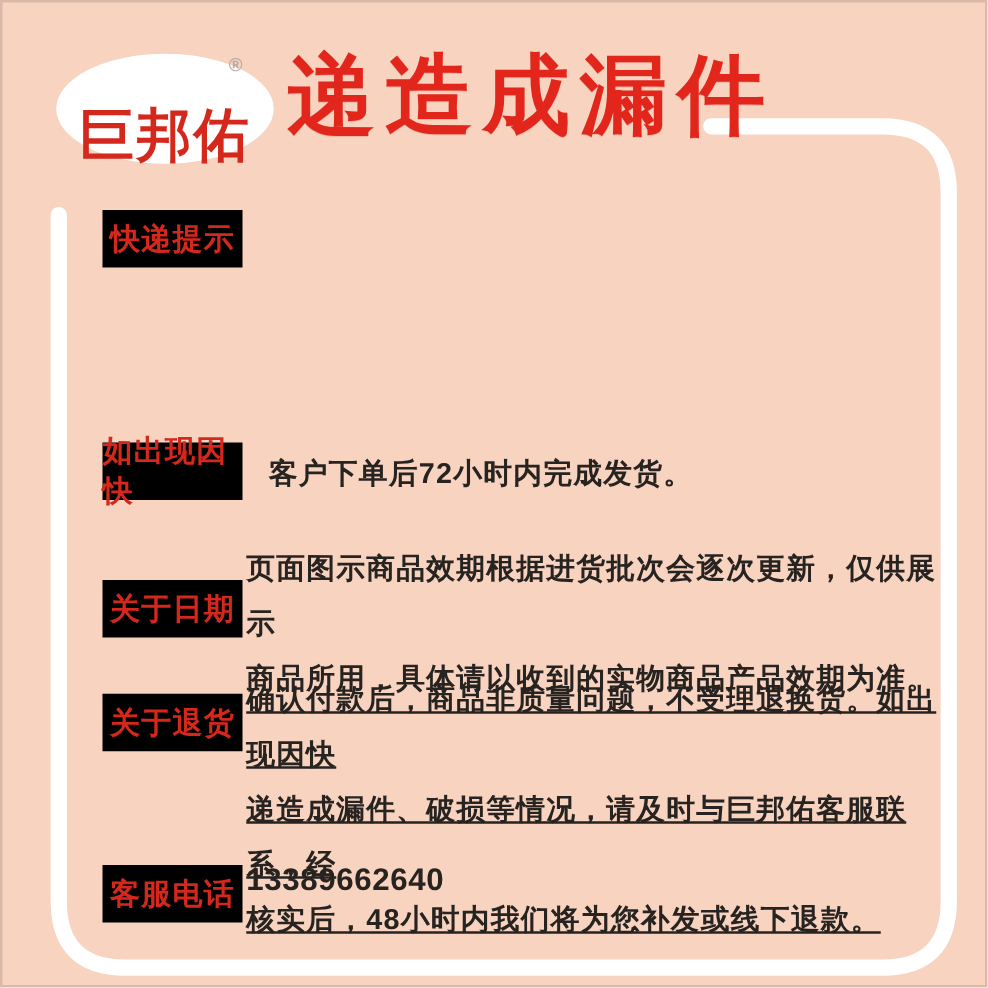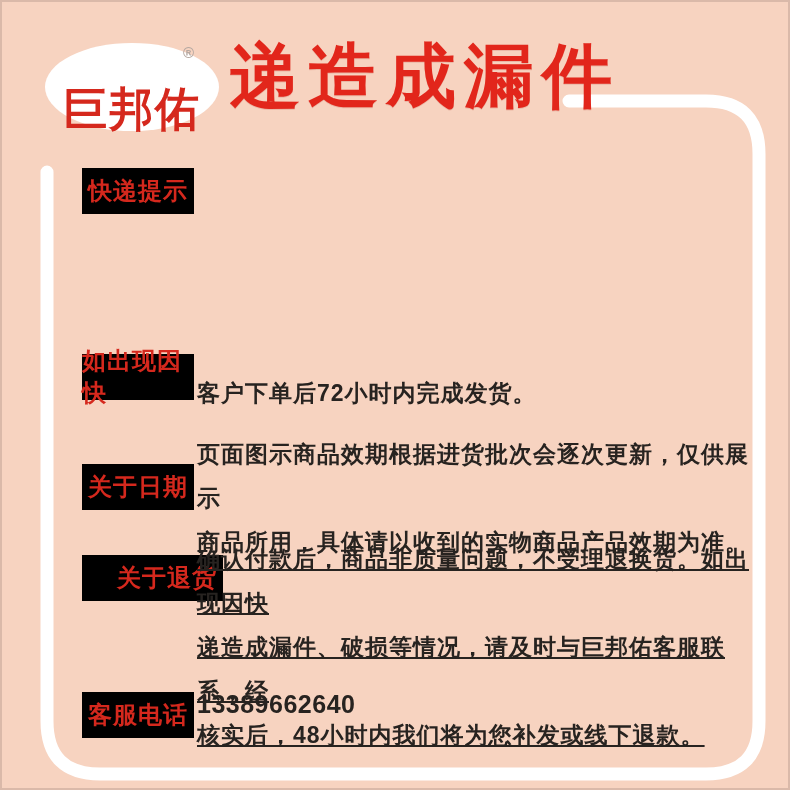--- a/index.html
+++ b/index.html
@@ -56,23 +56,23 @@
     color:var(--label-red);font-size:24px;font-weight:900;letter-spacing:1px;margin-left:13px;
   }
   
   .sec-body{
     position:absolute;left:195px;width:565px;
     color:var(--text-dark);
     font-size:23px;font-weight:700;line-height:44px;letter-spacing:1px;
     white-space:pre-line;
   }
   .l1{top:166px;} .b1{top:163px;}
-  .l2{top:352px;} .b2{top:369px;}
+  .l2{top:352px;} .b2{top:354px;margin-left:18px;}
   .l3{top:462px;} .b3{top:430px;}
-  .l4{top:553px;padding-left:29px;} .b4{top:535px;text-decoration:underline;}
+  .l4{top:553px;} .b4{top:535px;text-decoration:underline;}
   .l5{top:690px;}
   .b5-phone{top:686px;font-size:25px;line-height:32px;letter-spacing:.5px;}
   .b5-hours{top:722px;line-height:32px;}
 </style>
 </head>
 <body>
 
 <div class="page">
 
   <svg class="frame-svg" viewBox="0 0 790 790" xmlns="http://www.w3.org/2000/svg" aria-hidden="true">

